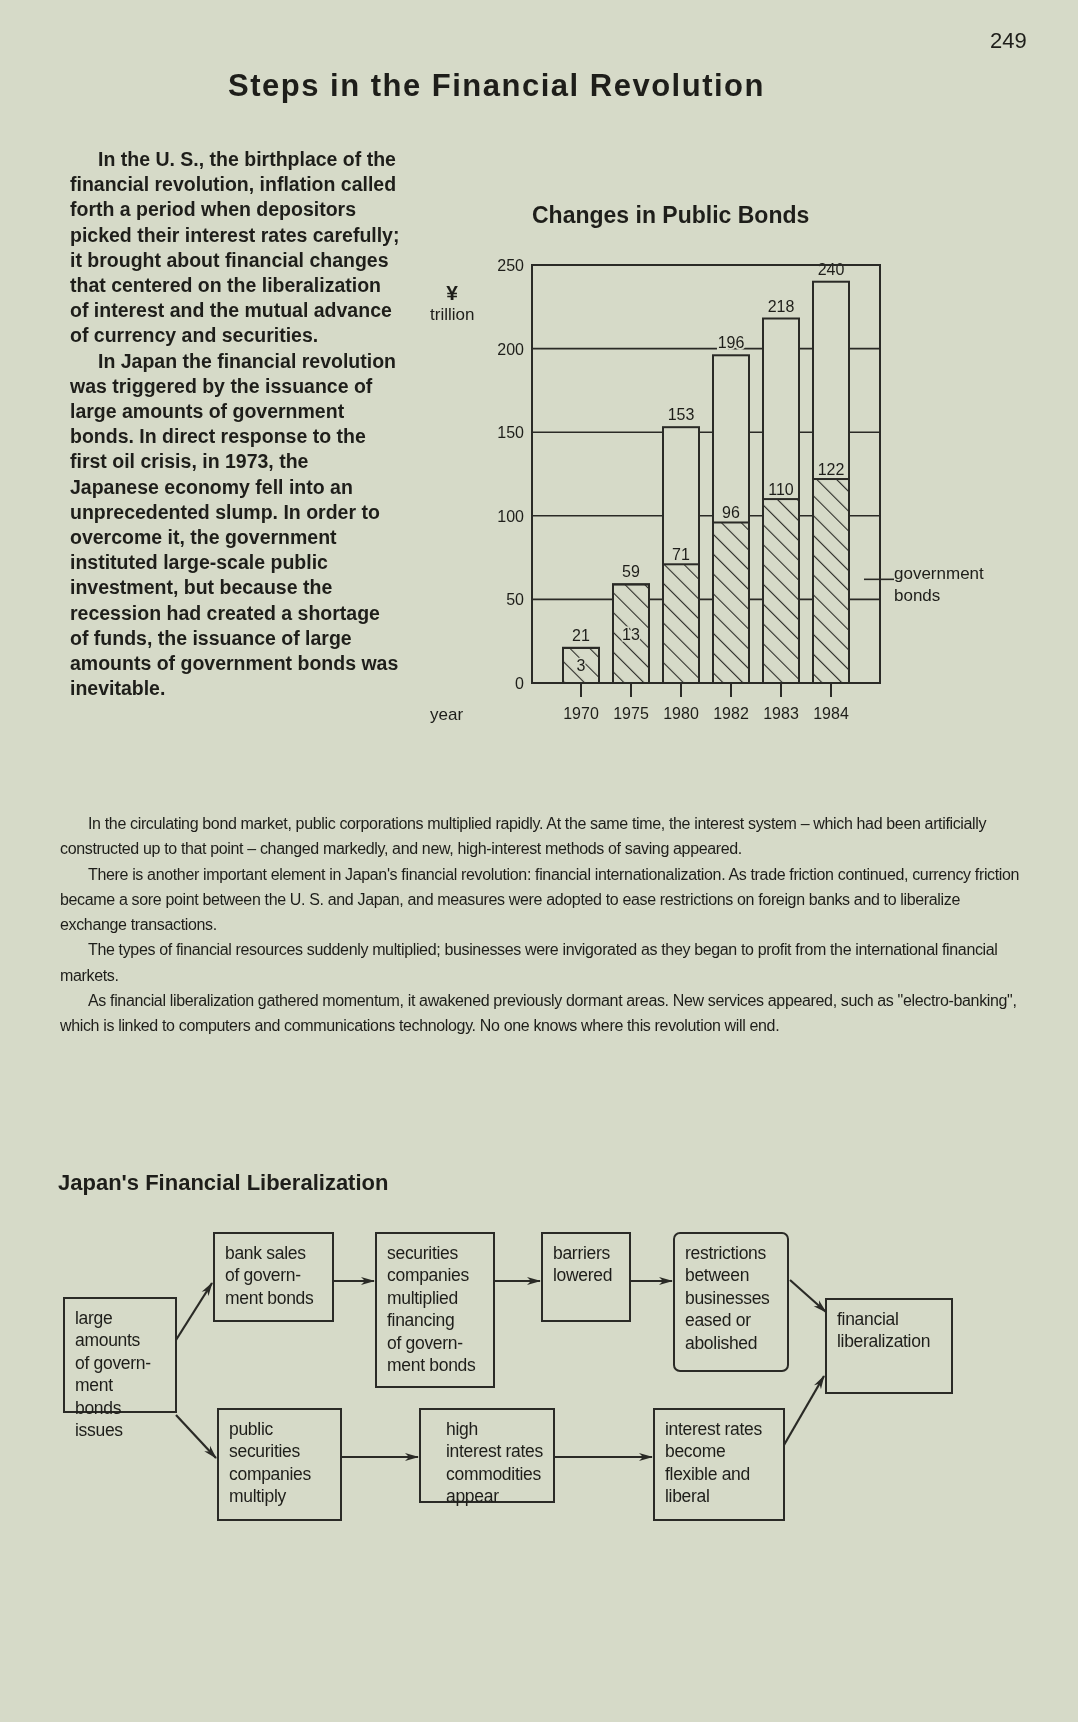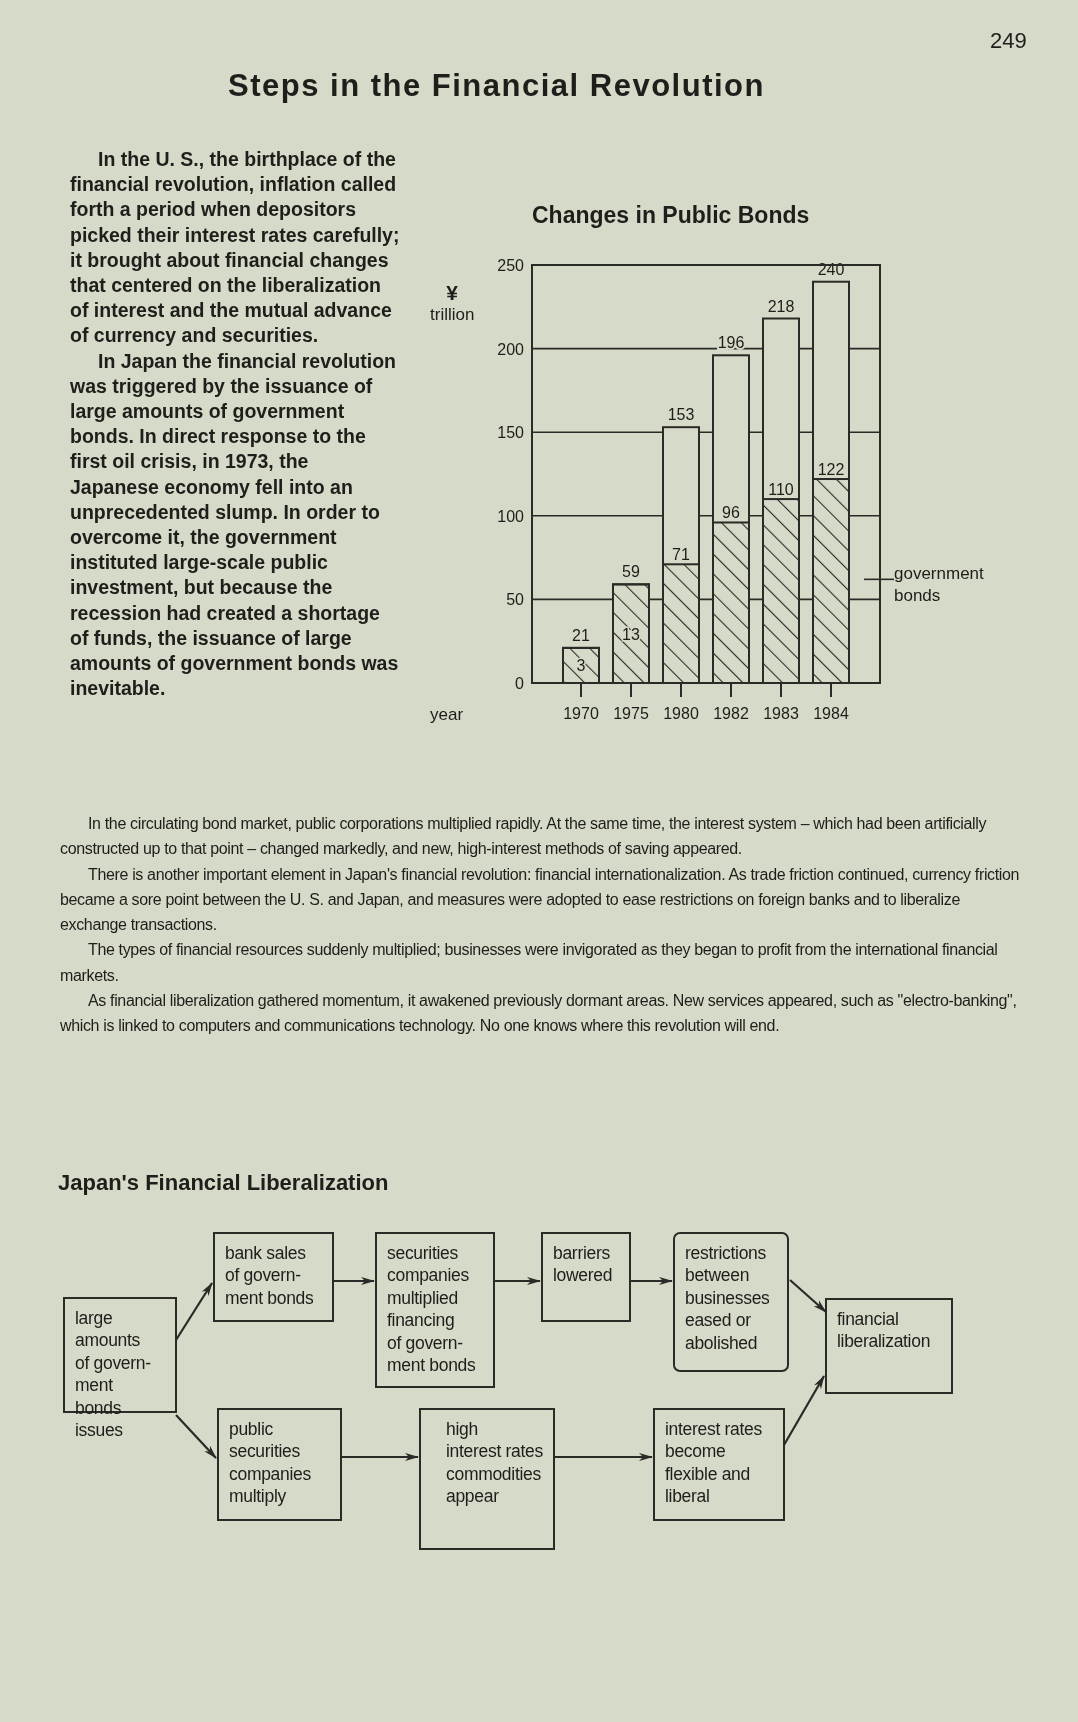--- a/index.html
+++ b/index.html
@@ -158,21 +158,21 @@
 <div class="fbox" style="left:825px;top:1298px;width:128px;height:96px;" id="fn-result">
     <div>financial</div>
     <div>liberalization</div>
   </div>
 <div class="fbox" style="left:217px;top:1408px;width:125px;height:113px;" id="fn-public_sec">
     <div>public</div>
     <div>securities</div>
     <div>companies</div>
     <div>multiply</div>
   </div>
-<div class="fbox" style="left:419px;top:1408px;width:136px;height:142px;padding-left:25px;" id="fn-high_interest">
+<div class="fbox" style="left:419px;top:1408px;width:136px;height:95px;padding-left:25px;" id="fn-high_interest">
     <div>high</div>
     <div>interest rates</div>
     <div>commodities</div>
     <div>appear</div>
   </div>
 <div class="fbox" style="left:653px;top:1408px;width:132px;height:113px;" id="fn-rates_flexible">
     <div>interest rates</div>
     <div>become</div>
     <div>flexible and</div>
     <div>liberal</div>

